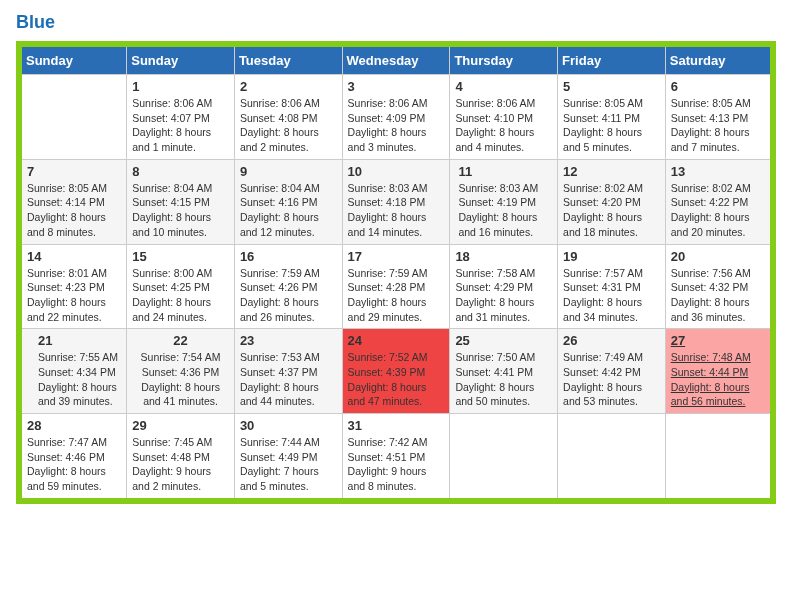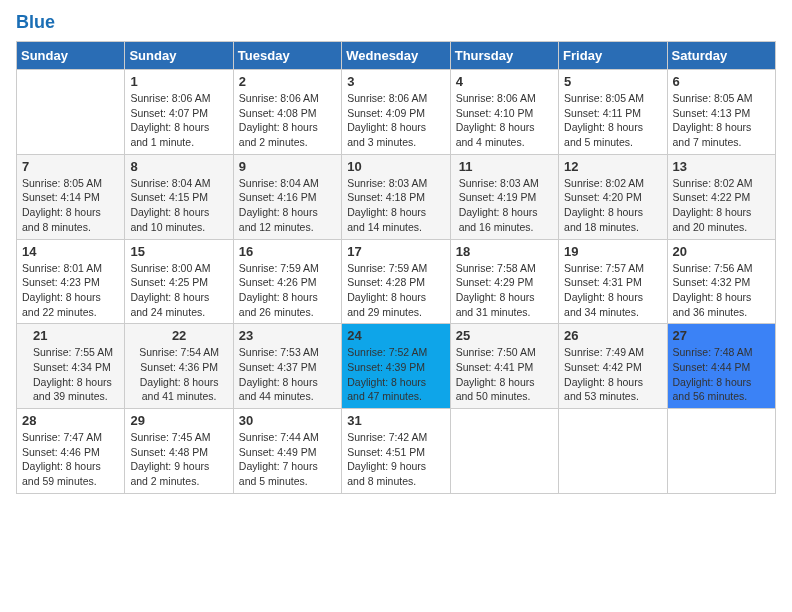--- a/index.html
+++ b/index.html
@@ -30,21 +30,21 @@
       color: #333;
       line-height: 1.1;
     }
     .location {
       font-size: 16px;
       color: #555;
     }
     .calendar {
       width: 100%;
       border-collapse: collapse;
-      border: 1px solid #84cc16;
+      border: 6px solid #84cc16;
     }
     .calendar th {
       background-color: #2a6db5;
       color: #fff;
       font-size: 13px;
       font-weight: bold;
       padding: 6px 4px;
       text-align: left;
       border: 1px solid #ccc;
     }
@@ -311,21 +311,21 @@
           </div>
         </td>
         <td style="background-color: rgb(245, 245, 245);">
           <span class="day-number">23</span>
           <div class="day-info">
             <div>Sunrise: 7:53 AM</div>
             <div>Sunset: 4:37 PM</div>
             <div>Daylight: 8 hours and 44 minutes.</div>
           </div>
         </td>
-        <td style="background-color: #0ea5e9;">
+        <td style="background-color: #ef4444;">
           <span class="day-number">24</span>
           <div class="day-info">
             <div>Sunrise: 7:52 AM</div>
             <div>Sunset: 4:39 PM</div>
             <div>Daylight: 8 hours and 47 minutes.</div>
           </div>
         </td>
         <td style="background-color: rgb(245, 245, 245);">
           <span class="day-number">25</span>
           <div class="day-info">
@@ -335,21 +335,21 @@
           </div>
         </td>
         <td style="background-color: rgb(245, 245, 245);">
           <span class="day-number">26</span>
           <div class="day-info">
             <div>Sunrise: 7:49 AM</div>
             <div>Sunset: 4:42 PM</div>
             <div>Daylight: 8 hours and 53 minutes.</div>
           </div>
         </td>
-        <td style="background-color: #3b82f6;">
+        <td style="background-color: #fca5a5; text-decoration: underline;">
           <span class="day-number">27</span>
           <div class="day-info">
             <div>Sunrise: 7:48 AM</div>
             <div>Sunset: 4:44 PM</div>
             <div>Daylight: 8 hours and 56 minutes.</div>
           </div>
         </td>
       </tr>
       <tr>
         <td>

